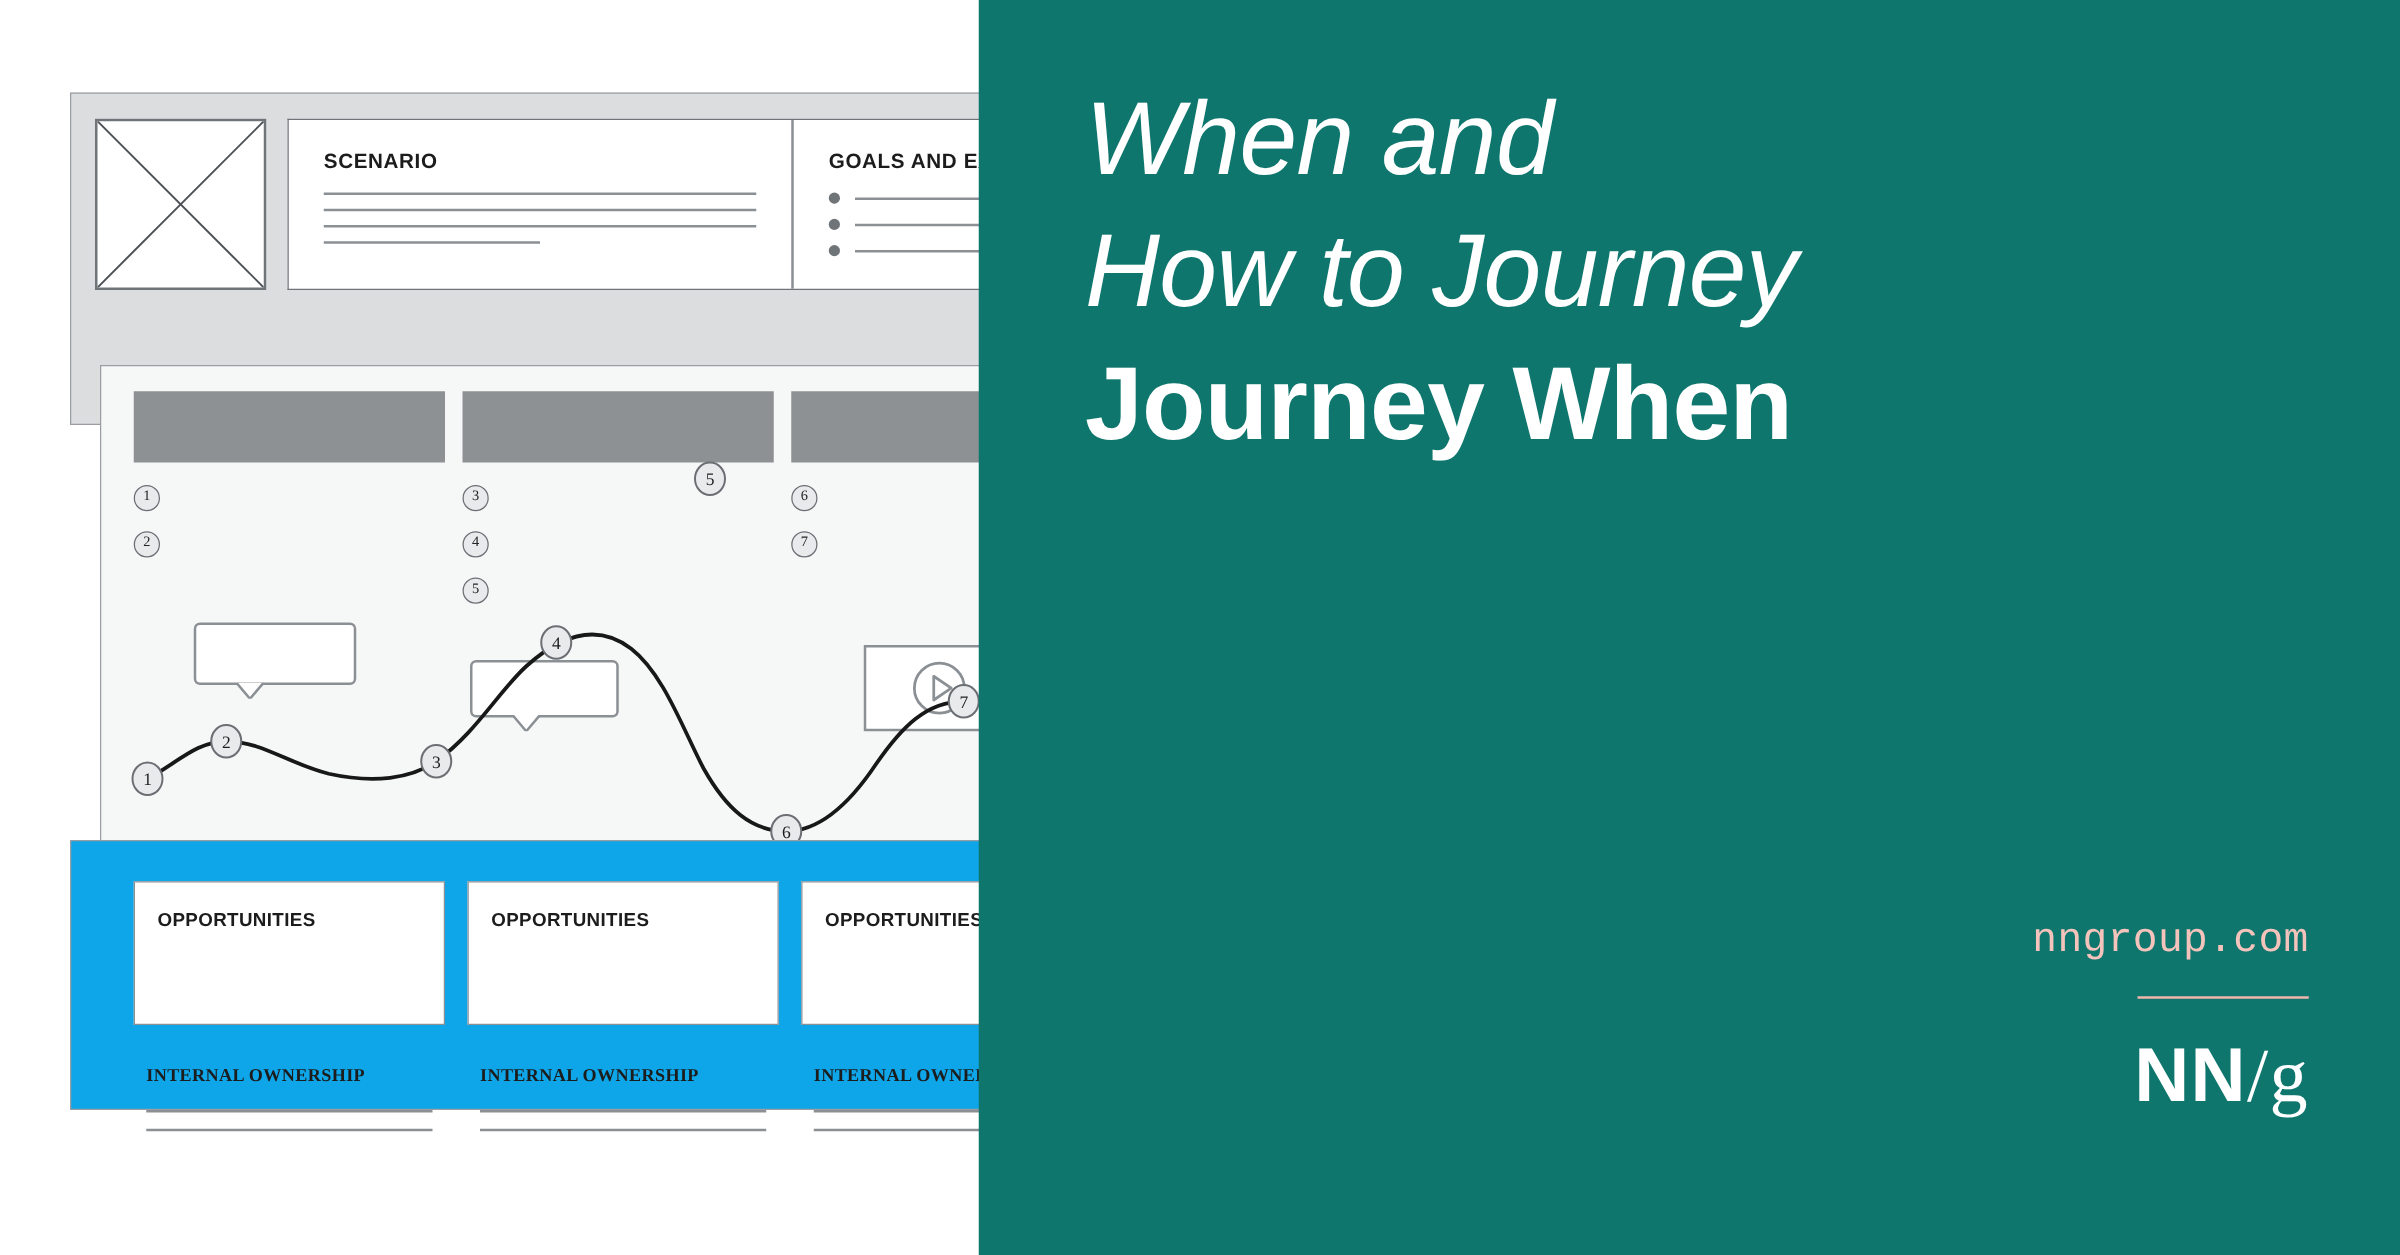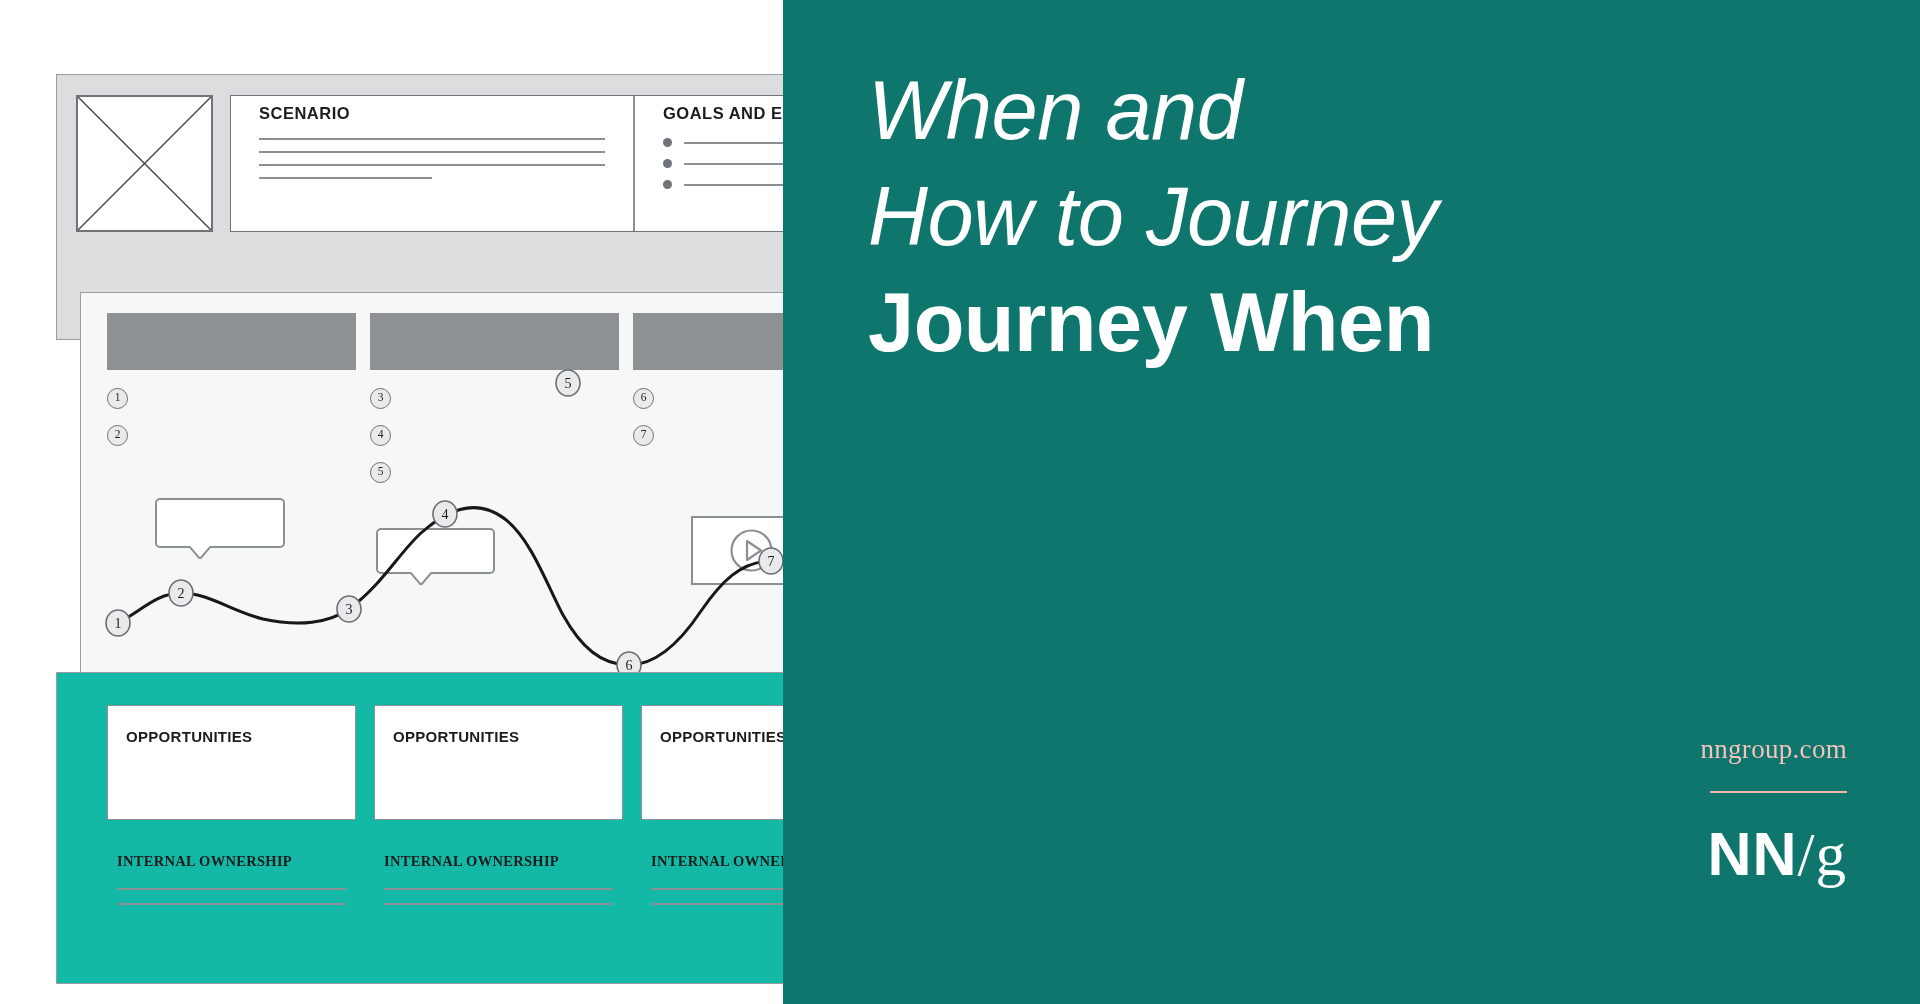--- a/index.html
+++ b/index.html
@@ -69,21 +69,21 @@
     top: 20px;
     right: 0;
     height: 137px;
     background: #ffffff;
     border: 1px solid #6f7479;
     border-right: none;
     box-sizing: border-box;
     display: flex;
   }
   .hdr-col {
-    padding: 8px 28px 0 28px;
+    padding: 24px 28px 0 28px;
     box-sizing: border-box;
     position: relative;
   }
   .hdr-col.scenario { width: 402px; }
   .hdr-col.goals { width: 430px; border-left: 2px solid #8b9095; }
 
   .hdr-title {
     font-size: 16.5px;
     font-weight: bold;
     letter-spacing: 0.5px;
@@ -203,22 +203,22 @@
     height: 390px;
     pointer-events: none;
   }
 
   
   .band-foot {
     position: absolute;
     left: 0;
     top: 598px;
     width: 1110px;
-    height: 312px;
-    background: #14b8a6;
+    height: 216px;
+    background: #0ea5e9;
     border: 1px solid #9a9ea3;
     box-sizing: border-box;
   }
   .opp-row {
     position: absolute;
     left: 50px; top: 32px; right: 0;
     display: flex;
     gap: 18px;
   }
   .opp-card {
@@ -286,23 +286,23 @@
     font-weight: bold;
   }
 
   #promo-footer {
     position: absolute;
     right: 73px;
     top: 734px;
     text-align: right;
   }
   #site-url {
-    font-size: 27px;
+    font-size: 33px;
     color: #f4c3bb;
-    font-family: Liberation Serif, serif;
+    font-family: Liberation Mono, monospace;
     letter-spacing: 0.3px;
   }
   #footer-divider {
     height: 2px;
     background: #f0b5ac;
     margin: 26px 0 26px auto;
     width: 137px;
   }
   #logo {
     font-size: 61px;

